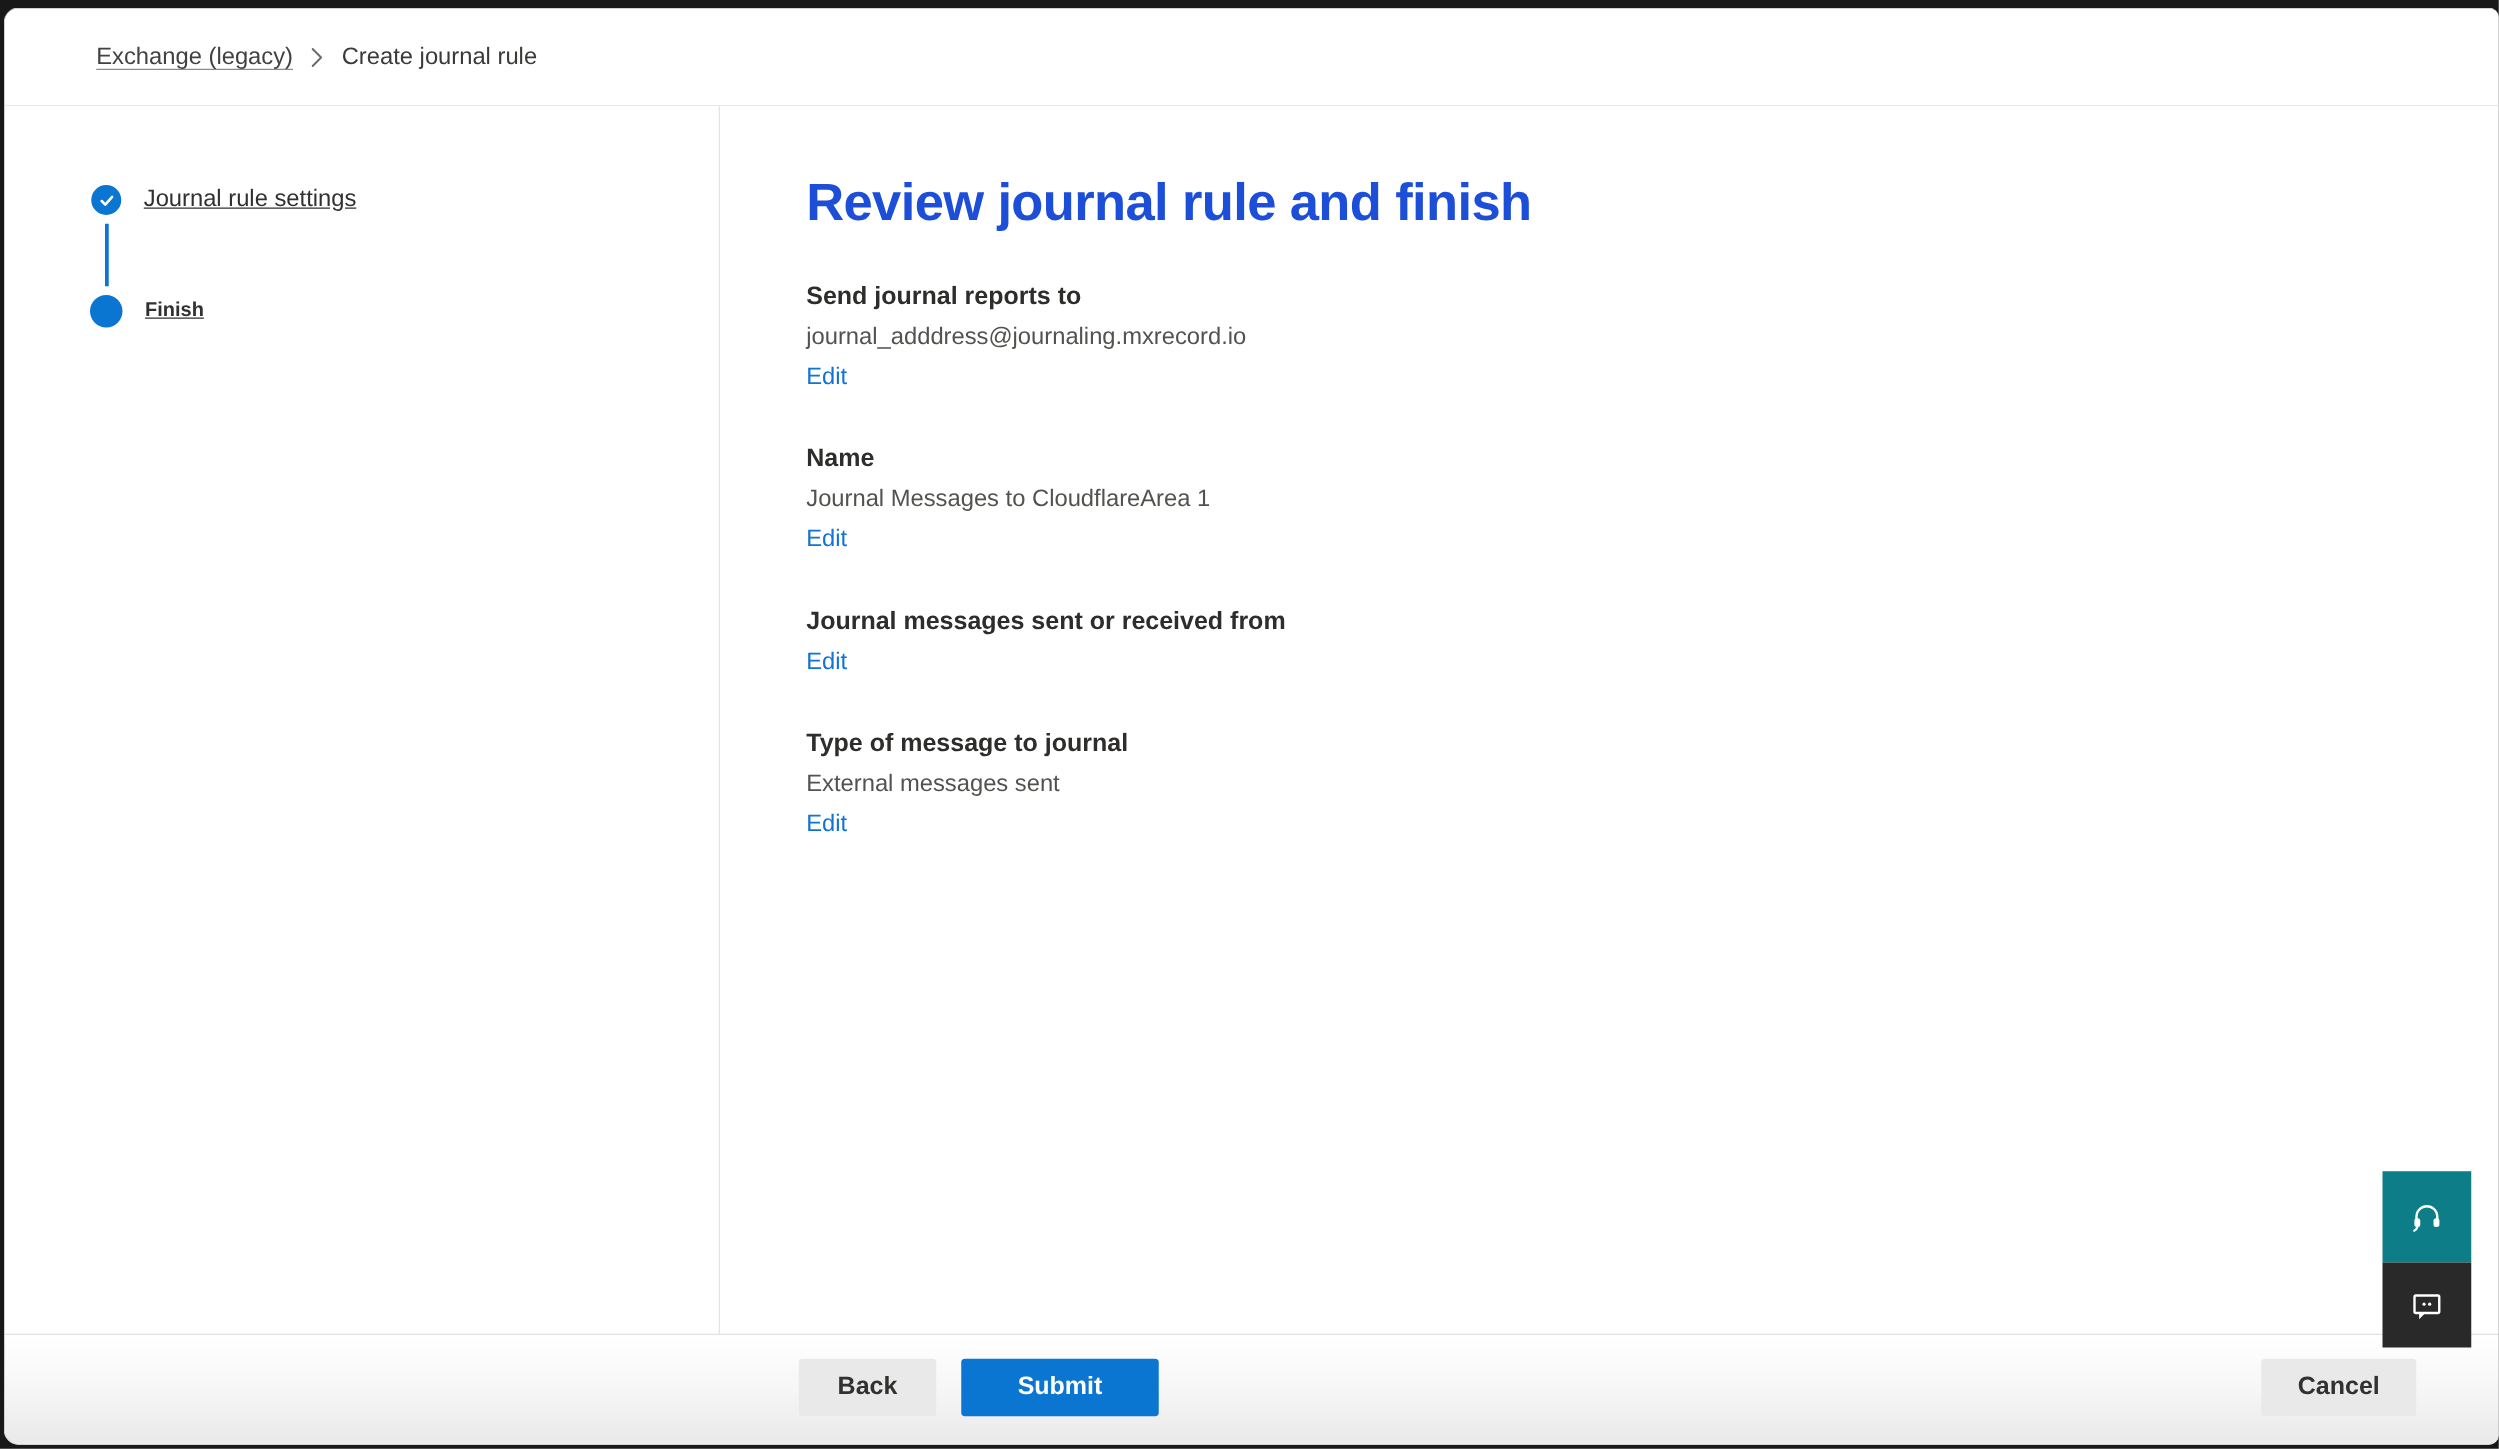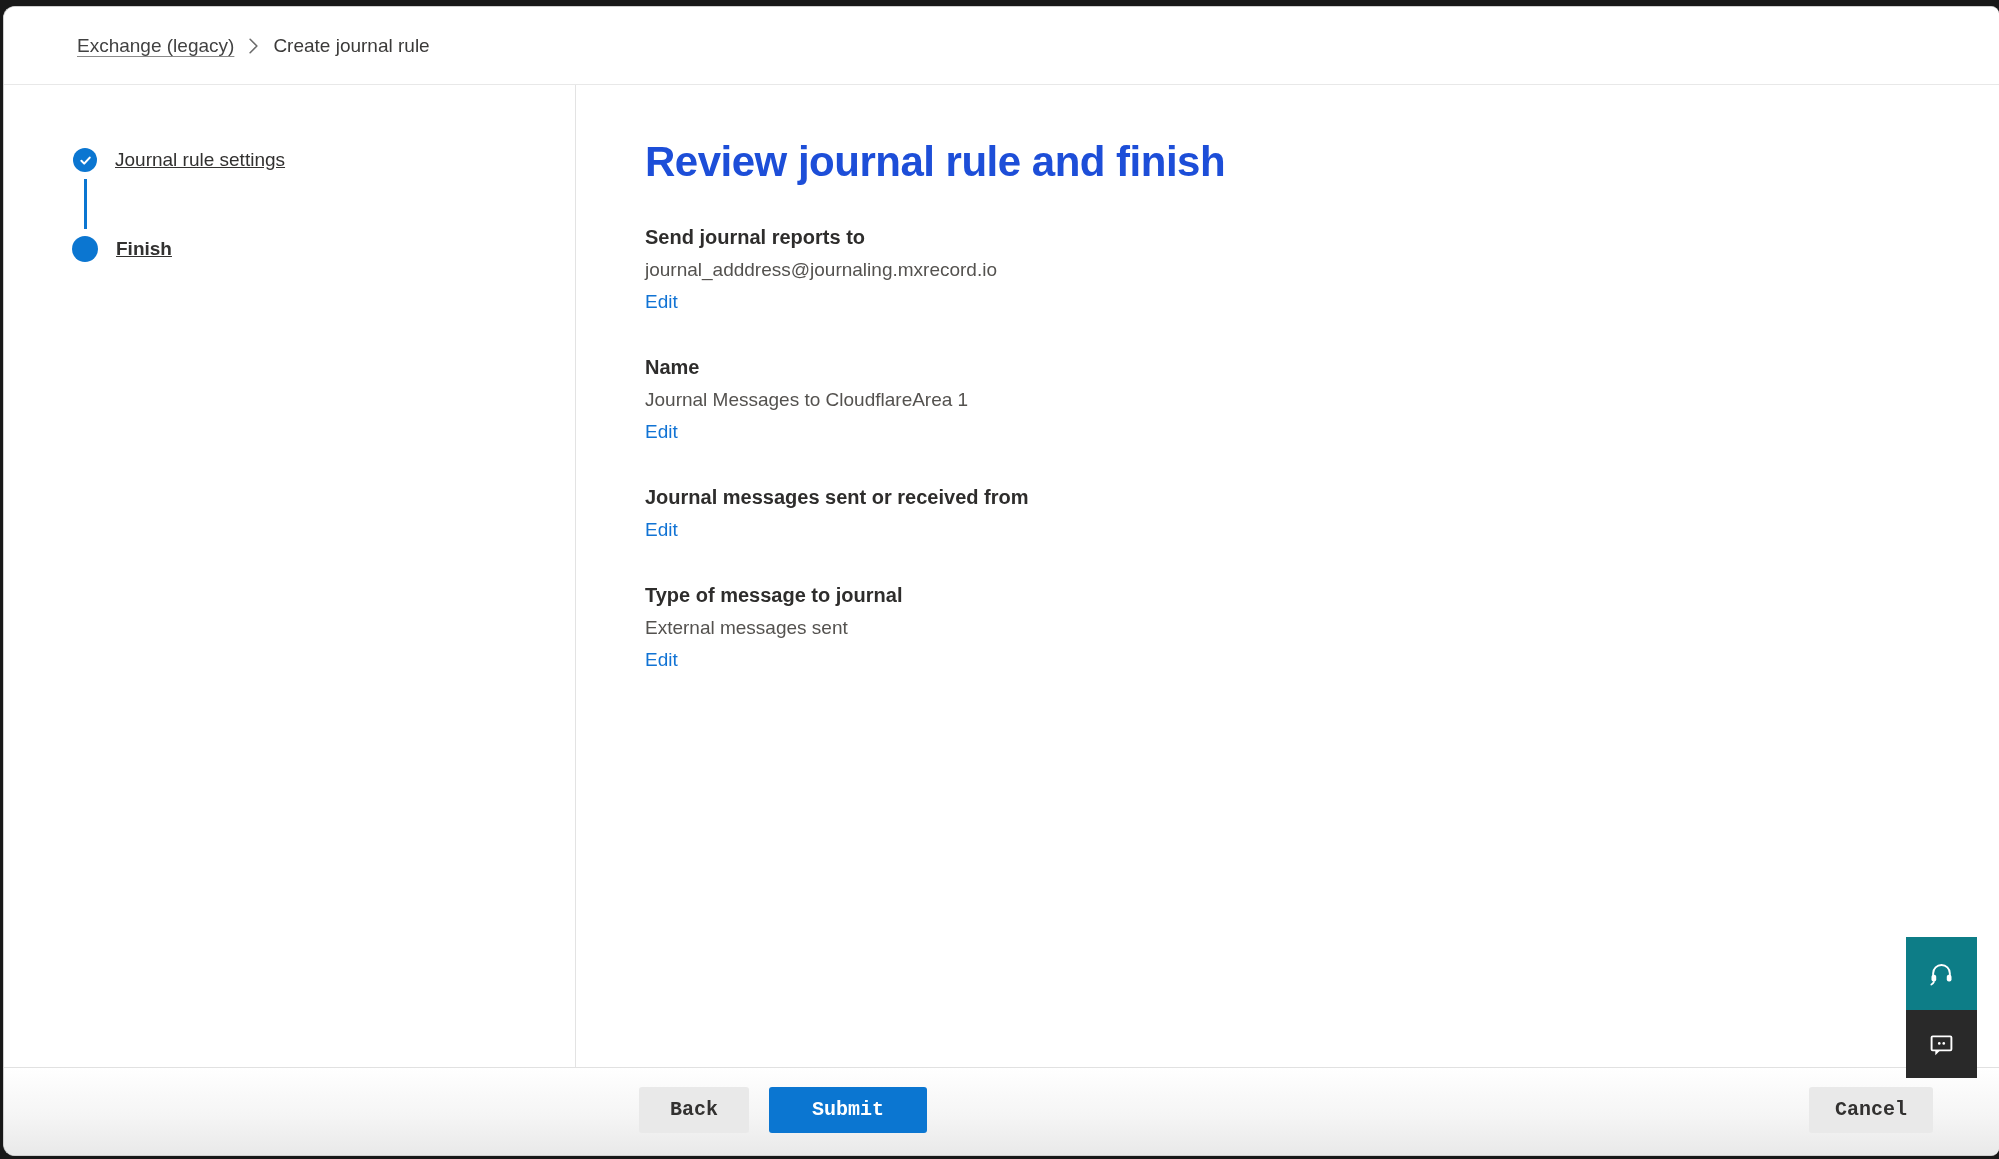--- a/index.html
+++ b/index.html
@@ -57,21 +57,21 @@
     width: 24px; height: 24px;
     border-radius: 50%;
     background: #0b76d1;
     display: inline-flex;
     align-items: center;
     justify-content: center;
     flex: 0 0 24px;
   }
   .step-circle.dot { width: 26px; height: 26px; flex: 0 0 26px; margin-left: -1px; }
   .step-label { margin-left: 18px; font-size: 19px; color: #323130; }
-  .step-label.bold { font-weight: 700; font-size: 19px; }
+  .step-label.bold { font-weight: 700; font-size: 16px; }
   .step-connector {
     width: 3px; height: 50px;
     background: #0b76d1;
     margin: 7px 0 7px 10.5px;
   }
 
   .main { flex: 1 1 auto; padding: 53px 40px 0 69px; }
   .page-title {
     font-size: 42px;
     font-weight: 700;
@@ -98,21 +98,21 @@
     border-top: 1px solid #e1e1e1;
     background: linear-gradient(180deg, #ffffff 0%, #f5f5f5 55%, #e9e9e9 100%);
     display: flex;
     align-items: center;
     padding: 0 66px 4px 635px;
   }
   .btn {
     height: 46px;
     border: none;
     border-radius: 3px;
-    font-family: Liberation Mono, monospace;
+    font-family: Liberation Sans, sans-serif;
     font-size: 20px;
     font-weight: 700;
     color: #323130;
     background: #e9e9e9;
     cursor: pointer;
   }
   .btn-back { width: 110px; }
   .btn-submit {
     width: 158px;
     margin-left: 20px;

